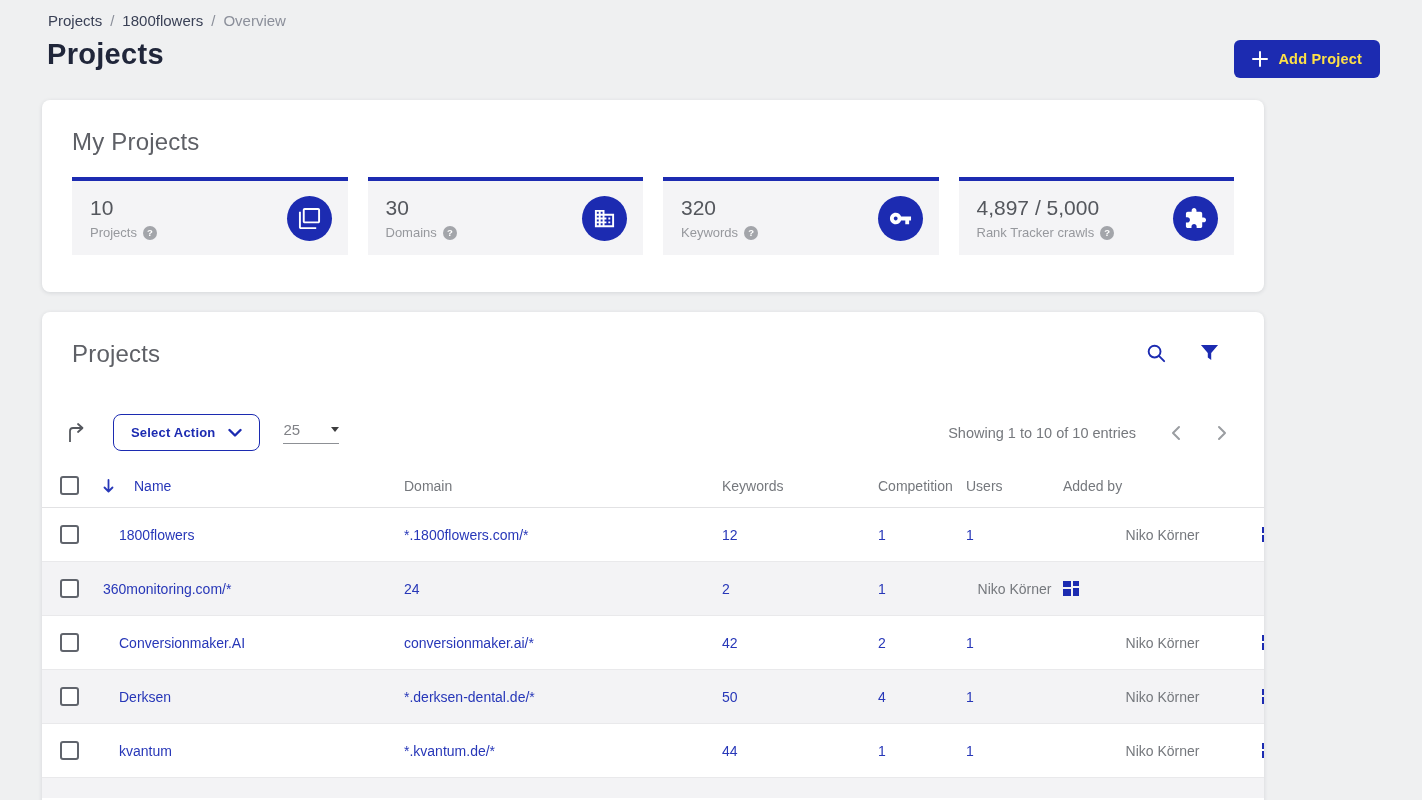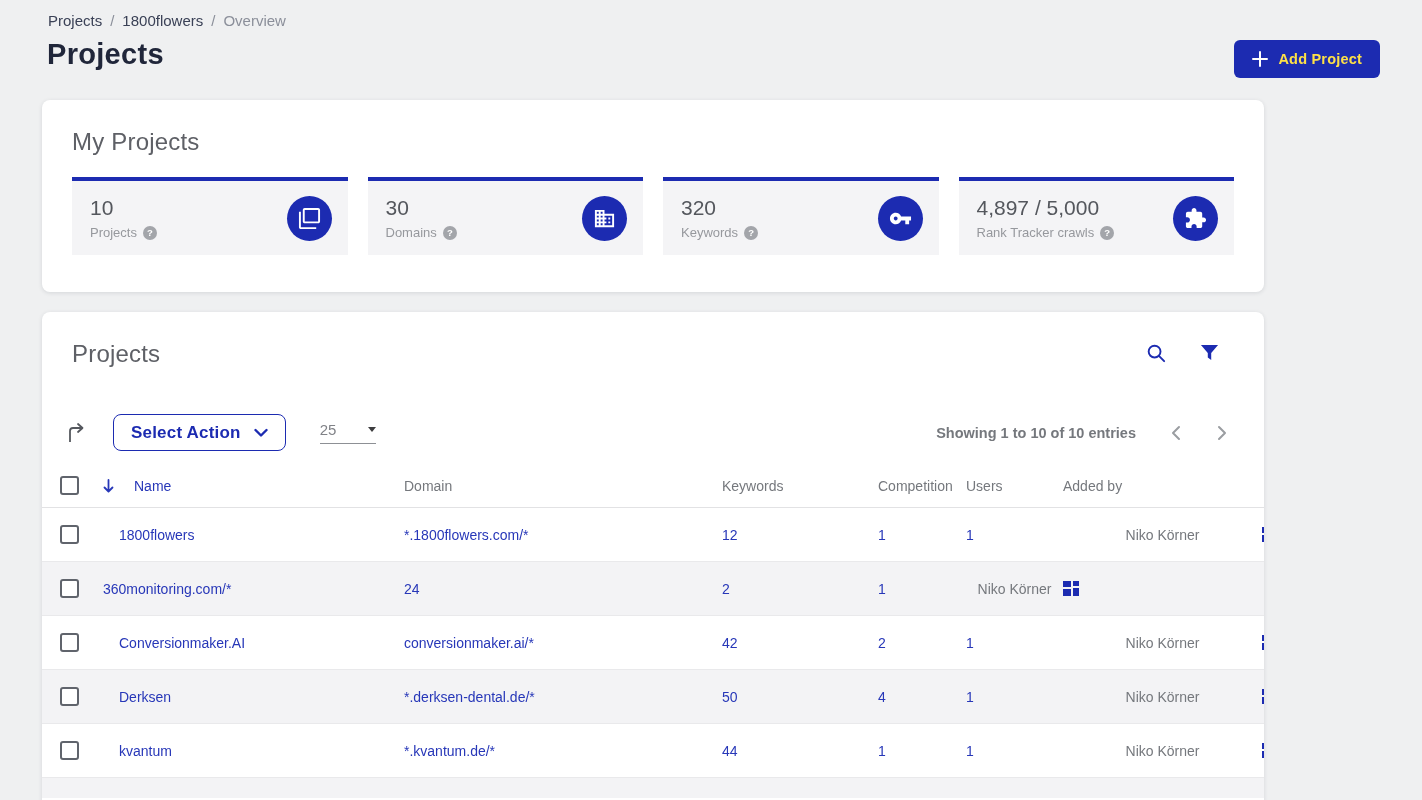--- a/index.html
+++ b/index.html
@@ -33,24 +33,24 @@
   .help{width:14px;height:14px;border-radius:50%;background:#a3a5aa;color:#fff;font-size:9.5px;font-weight:bold;display:flex;align-items:center;justify-content:center;}
   .stat-icon{width:45px;height:45px;min-width:45px;border-radius:50%;background:var(--primary);display:flex;align-items:center;justify-content:center;}
 
   
   #card-table .card-title{margin:28px 0 0 30px;}
   .icon-row{position:absolute;top:31px;right:45px;display:flex;gap:33px;}
   .icon-btn{background:none;border:none;cursor:pointer;padding:0;display:flex;}
 
   
   .toolbar{margin:46px 36px 0 23px;display:flex;align-items:center;}
-  .select-action{margin-left:26px;height:37px;border:1.5px solid var(--primary);border-radius:8px;background:#fff;color:var(--primary);font-size:17px;font-weight:600;display:flex;align-items:center;gap:13px;padding:0 17px;font-family:"Liberation Sans",sans-serif;cursor:pointer;letter-spacing:.2px;}
-  .per-page{margin-left:34px;width:56px;border-bottom:1px solid #8d9095;padding-bottom:5px;display:flex;justify-content:space-between;align-items:center;font-size:15px;color:#808287;cursor:pointer;}
+  .select-action{margin-left:26px;height:37px;border:1.5px solid var(--primary);border-radius:8px;background:#fff;color:var(--primary);font-size:13px;font-weight:600;display:flex;align-items:center;gap:13px;padding:0 17px;font-family:"Liberation Sans",sans-serif;cursor:pointer;letter-spacing:.2px;}
+  .per-page{margin-left:23px;width:56px;border-bottom:1px solid #8d9095;padding-bottom:5px;display:flex;justify-content:space-between;align-items:center;font-size:15px;color:#808287;cursor:pointer;}
   .tri-down{width:0;height:0;border-left:4px solid transparent;border-right:4px solid transparent;border-top:5px solid #3d3d3f;}
-  .toolbar-right{margin-left:auto;display:flex;align-items:center;gap:34px;color:var(--gray-txt);font-size:14.5px;font-weight:bold;}
+  .toolbar-right{margin-left:auto;display:flex;align-items:center;gap:34px;color:var(--gray-txt);font-size:14.5px;}
   .pager{background:none;border:none;cursor:pointer;padding:0;display:flex;}
 
   
   .thead,.row{display:grid;grid-template-columns:43px 301px 318px 156px 88px 97px 199px 1fr;align-items:center;padding-left:18px;font-size:14px;}
   .thead{margin-top:13px;height:44px;color:var(--gray-txt);border-bottom:1px solid #e2e2e4;}
   .th-name{color:var(--link);display:flex;align-items:center;gap:20px;cursor:pointer;}
   .th{cursor:pointer;}
   .row{height:54px;border-bottom:1px solid #e9e9eb;background:#fff;}
   .row:nth-child(even){background:#f3f3f5;}
   .cell-name{padding-left:16px;color:var(--link);cursor:pointer;}

